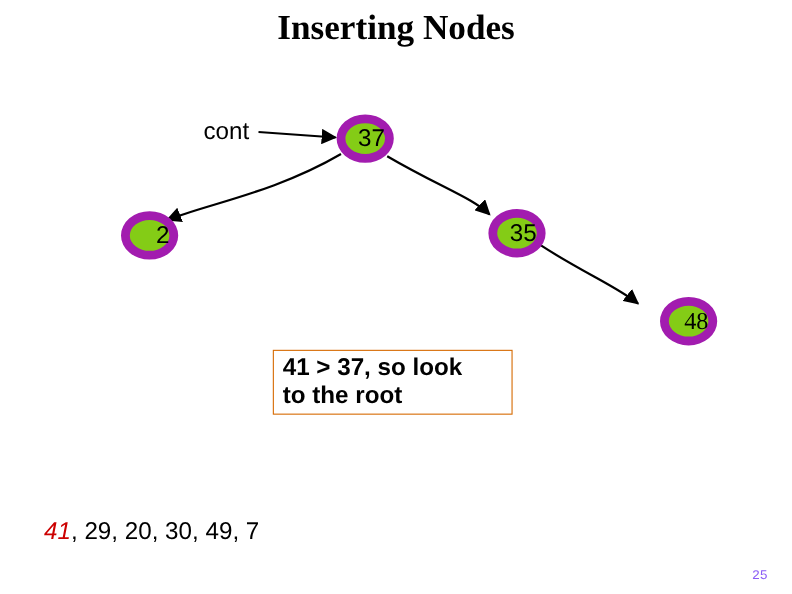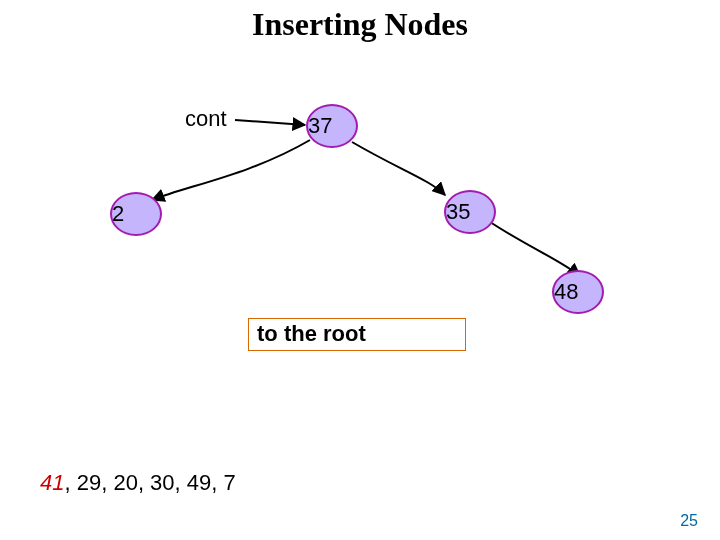--- a/index.html
+++ b/index.html
@@ -25,26 +25,26 @@
   }
   .abs {
     position: absolute;
   }
   .root-label {
     font-family: Arial, Helvetica, sans-serif;
     font-size: 22px;
     color: #000;
   }
   .node-circle {
-    border: 2px solid #a21caf;
+    border: 8px solid #a21caf;
     border-radius: 50%;
-    background: #c4b5fd;
+    background: #84cc16;
     display: flex;
     align-items: center;
-    justify-content: flex-start;
+    justify-content: flex-end;
     font-family: Arial, Helvetica, sans-serif;
     font-size: 22px;
     color: #000;
     box-sizing: border-box;
   }
   .note-box {
     border: 1.5px solid #d66a00;
     background: #fff;
     padding: 2px 8px 4px 8px;
     font-family: Arial, Helvetica, sans-serif;
@@ -56,23 +56,23 @@
   .insert-seq {
     font-family: Arial, Helvetica, sans-serif;
     font-size: 22px;
     color: #000;
   }
   .insert-seq .hl {
     color: #cc0000;
     font-style: italic;
   }
   .page-num {
-    font-family: Liberation Sans, sans-serif;
-    font-size: 16px;
-    color: #0369a1;
+    font-family: Liberation Mono, monospace;
+    font-size: 12px;
+    color: #8b5cf6;
   }
   svg.edges {
     position: absolute;
     left: 0; top: 0;
     width: 720px; height: 540px;
     pointer-events: none;
   }
 </style>
 </head>
 <body>
@@ -104,25 +104,26 @@
 </div>
 
 <div class="abs node-circle" style="left:110px; top:192px; width:52px; height:44px;">
   <span>2</span>
 </div>
 
 <div class="abs node-circle" style="left:444px; top:190px; width:52px; height:44px;">
   <span>35</span>
 </div>
 
-<div class="abs node-circle" style="left:552px; top:270px; width:52px; height:44px;">
+<div class="abs node-circle" style="left:600px; top:270px; width:52px; height:44px;font-family:Liberation Serif, serif;">
   <span>48</span>
 </div>
 
 <div class="abs note-box" style="left:248px; top:318px; width:200px;">
+  <div>41 &gt; 37, so look</div>
   <div>to the root</div>
 </div>
 
 <div class="abs insert-seq" style="left:40px; top:470px;">
   <span class="hl">41</span><span>, 29, 20, 30, 49, 7</span>
 </div>
 
 <div class="abs page-num" style="right:22px; bottom:10px;">25</div>
 
 </body></html>

